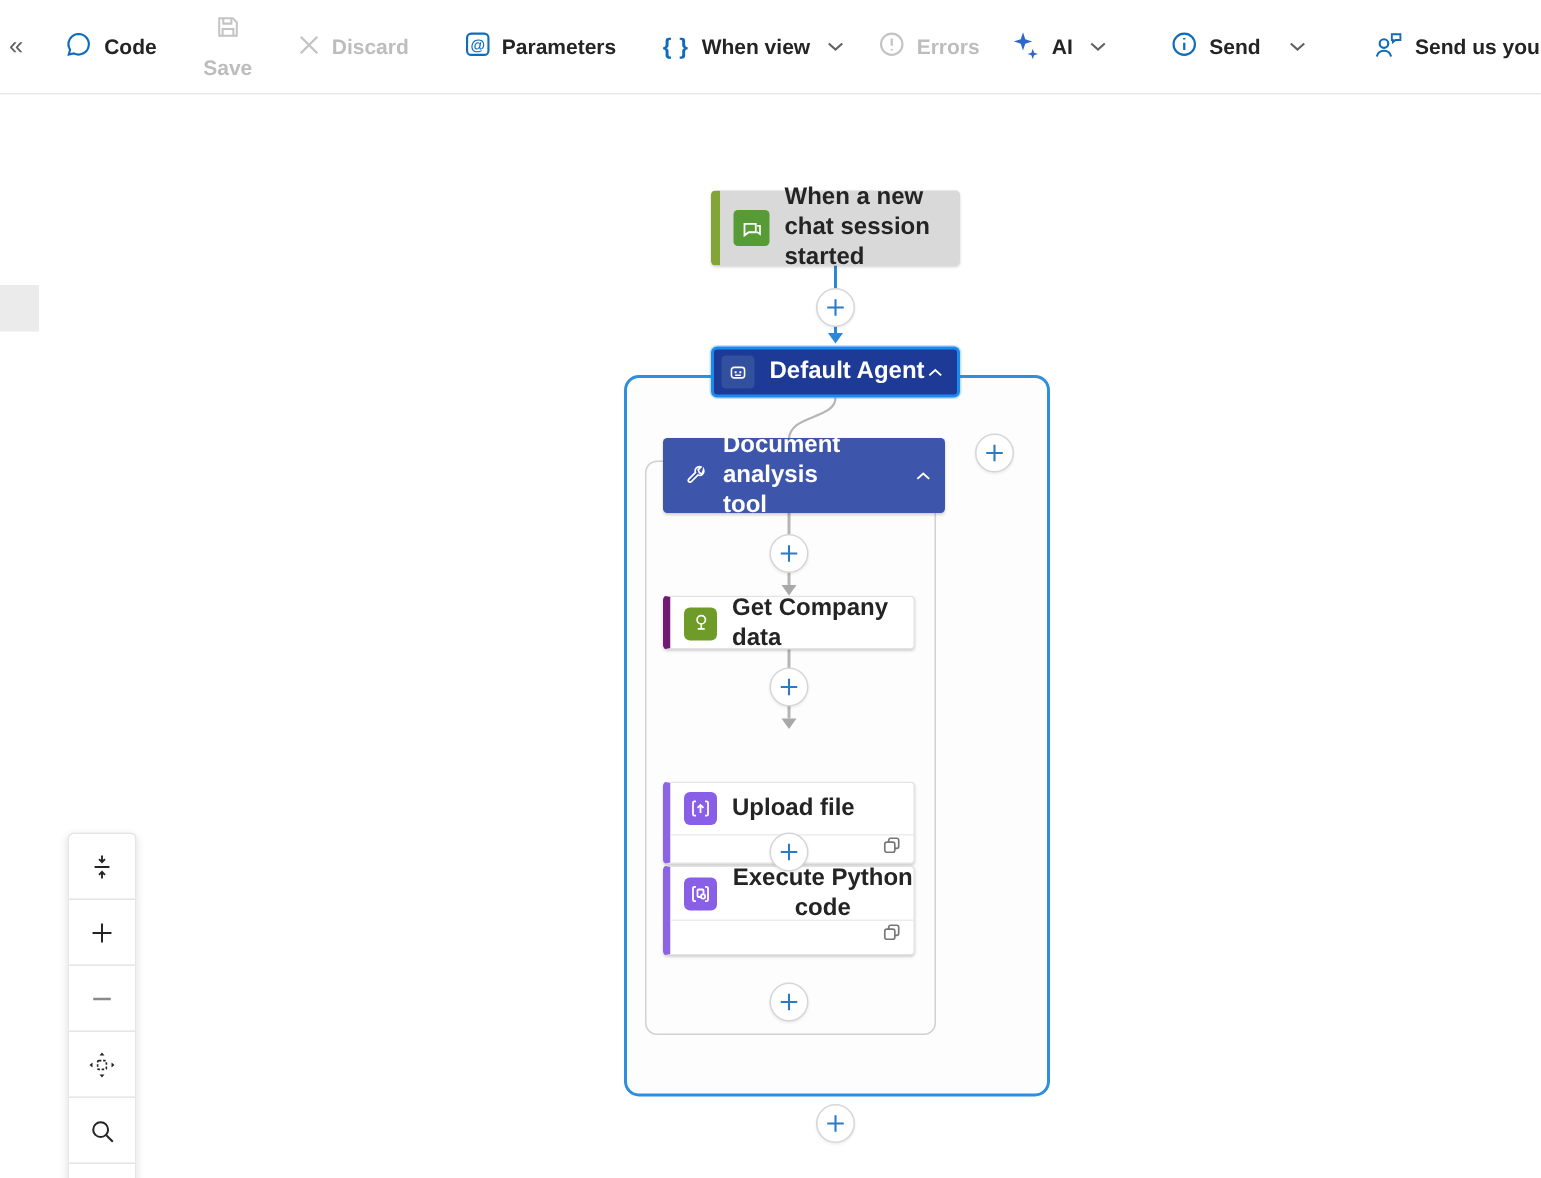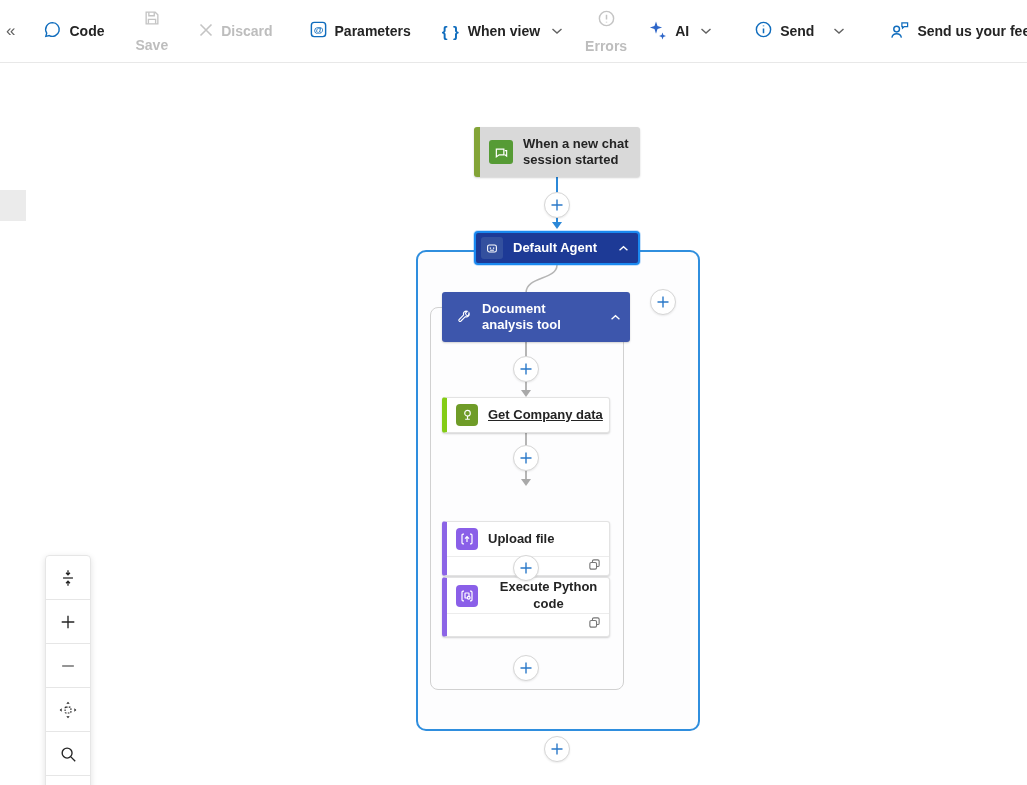--- a/index.html
+++ b/index.html
@@ -26,21 +26,21 @@
 
   
   .outer-scope { left:416px; top:186px; width:284px; height:481px;
     border:2px solid #2f8ede; border-radius:10px; background:#fdfdfe; }
   .inner-scope { left:430px; top:243px; width:194px; height:383px;
     border:1px solid #d1d1d1; border-radius:8px; background:transparent; }
 
   
   .node { position:absolute; border-radius:3px; display:flex; align-items:center;
     box-shadow:0 1px 2px rgba(0,0,0,.18); cursor:pointer; }
-  .node-label { font-size:13px; font-weight:700; line-height:1.25; }
+  .node-label { font-size:16px; font-weight:700; line-height:1.25; }
 
   .trigger-node { left:474px; top:63px; width:166px; height:50px; background:#d9d9d9;
     border-left:6px solid #83a437; }
   .trigger-icon { width:24px; height:24px; background:#569b35; border-radius:3px;
     margin:0 10px 0 9px; display:flex; align-items:center; justify-content:center; flex:none; }
 
   .agent-node { left:474px; top:167px; width:166px; height:34px; background:#1d3a96;
     border:2px solid #1a89f0; border-radius:4px; box-shadow:0 0 0 1px rgba(26,137,240,.25);
     color:#fff; }
   .agent-icon { width:22px; height:22px; background:#33509e; border-radius:3px;
@@ -56,21 +56,21 @@
   .action-node { left:442px; width:168px; background:#fff; border:1px solid #e3e3e3;
     flex-direction:column; align-items:stretch; }
   .action-row { display:flex; align-items:center; height:35px; }
   .action-sub { height:20px; border-top:1px solid #ececec; display:flex;
     align-items:center; justify-content:flex-end; padding-right:8px; }
   .sq-icon { width:22px; height:22px; border-radius:4px; margin:0 10px 0 9px;
     display:flex; align-items:center; justify-content:center; flex:none; color:#fff;
     font-size:9px; font-weight:700; }
   .green-bg { background:#6f9c28; }
   .purple-bg { background:#8a5fe8; }
-  .stripe-green { border-left:5px solid #84cc16;text-decoration:underline; }
+  .stripe-green { border-left:5px solid #701a75; }
   .stripe-purple { border-left:5px solid #8b64e6; }
 
   
   .vline { position:absolute; width:2px; }
   .vline.blue { background:#2b88d8; }
   .vline.gray { background:#b5b5b5; }
   .arrow-down { position:absolute; width:0; height:0;
     border-left:5px solid transparent; border-right:5px solid transparent; }
   .arrow-down.blue { border-top:7px solid #2b88d8; }
   .arrow-down.gray { border-top:7px solid #a9a9a9; }
@@ -129,21 +129,21 @@
   <div class="tb-item" style="margin-left:31px;">
     <span class="codeview-glyph">{ }</span>
     <span>When view</span>
     <span class="tb-chevron">
       <svg width="12" height="8" viewBox="0 0 12 8" fill="none" stroke="#616161" stroke-width="1.4">
         <path d="M1.5 2l4.5 4 4.5-4"></path>
       </svg>
       </span>
   </div>
 
-  <div class="tb-item disabled" style="margin-left:22px;flex-direction:column;">
+  <div class="tb-item disabled" style="margin-left:22px;">
     <span>
       <svg width="19" height="19" viewBox="0 0 20 20" fill="none">
         <circle cx="10" cy="10" r="7.5" stroke="#c4c4c4" stroke-width="1.5"></circle>
         <path d="M10 6v5M10 13.4v.9" stroke="#c4c4c4" stroke-width="1.6"></path>
       </svg></span>
     <span>Errors</span>
   </div>
 
   <div class="tb-item" style="margin-left:21px;">
     <span>

